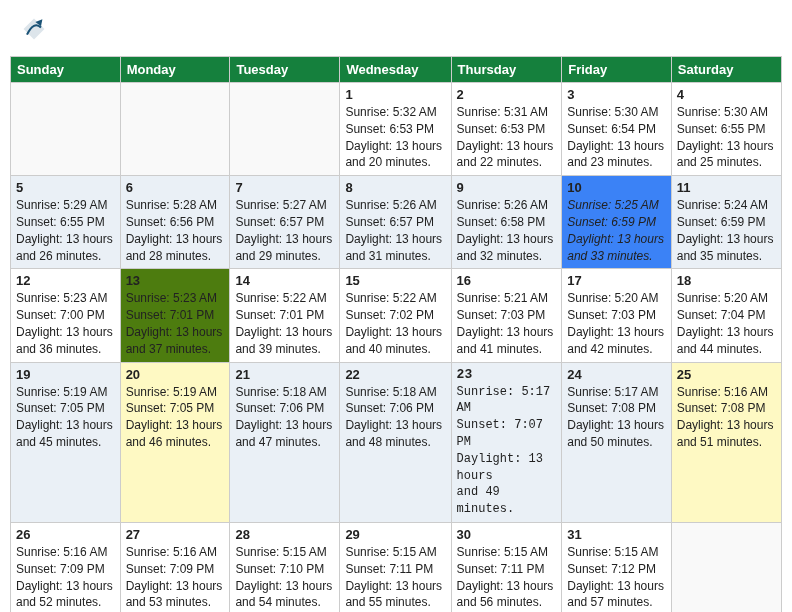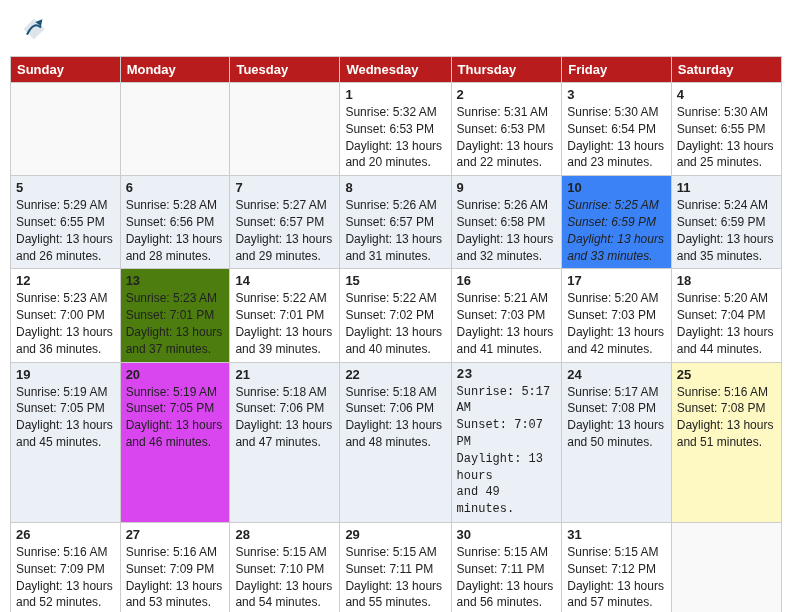--- a/index.html
+++ b/index.html
@@ -81,21 +81,21 @@
       line-height: 1.4;
       color: #222;
     }
     tr:nth-child(even) td {
       background: #f0f4f8;
     }
     tr:nth-child(odd) td {
       background: #fff;
     }
     .calendar thead tr th {
-      background: #b91c1c;
+      background: #15803d;
       margin-top: 41px;
     }
   </style>
 </head>
 <body>
 
 <div class="header">
   <div class="logo">
     <svg class="logo-icon" viewBox="0 0 40 40">
       <rect x="0" y="0" width="40" height="40" fill="white"></rect>
@@ -263,21 +263,21 @@
         </td>
       </tr>
       <tr>
         <td style="background: rgb(234, 240, 246);">
           <span class="day-num">19</span>
           <div class="day-info" style="white-space: pre-line;">Sunrise: 5:19 AM
 Sunset: 7:05 PM
 Daylight: 13 hours
 and 45 minutes.</div>
         </td>
-        <td style="background: #d946ef;">
+        <td style="background: #fef9c3;">
           <span class="day-num">20</span>
           <div class="day-info" style="white-space: pre-line;">Sunrise: 5:19 AM
 Sunset: 7:05 PM
 Daylight: 13 hours
 and 46 minutes.</div>
         </td>
         <td style="background: rgb(234, 240, 246);">
           <span class="day-num">21</span>
           <div class="day-info" style="white-space: pre-line;">Sunrise: 5:18 AM
 Sunset: 7:06 PM

